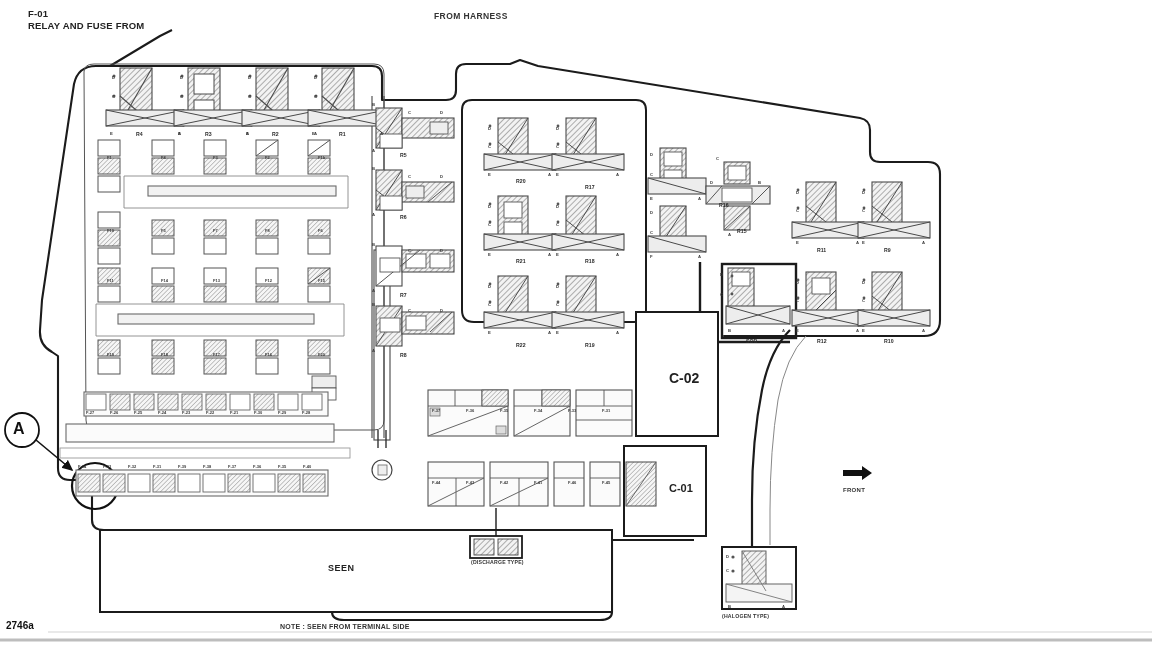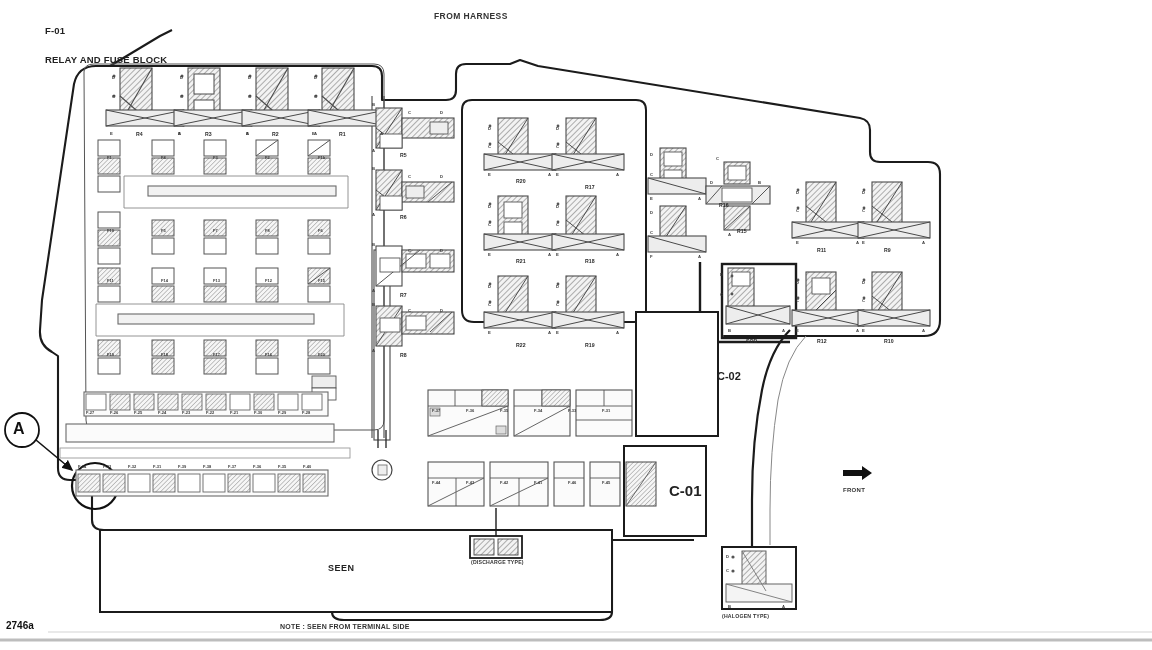--- a/index.html
+++ b/index.html
@@ -7,28 +7,28 @@
     width:1152px;height:650px;position:relative;overflow:hidden;
     font-family:"Liberation Sans","DejaVu Sans",sans-serif;
     color:#1a1a1a;
     -webkit-font-smoothing:none;
   }
   .canvas{position:absolute;inset:0;}
   svg.diagram{position:absolute;left:0;top:0;width:1152px;height:650px;}
 
   .txt{position:absolute;white-space:nowrap;line-height:1.25;}
   .title-blk{left:28px;top:8px;font-size:9.5px;font-weight:bold;letter-spacing:.2px;color:#222;}
-  .title-blk div{margin:17px;}
+  .title-blk div{margin:0;}
   .front-harness{left:434px;top:11px;font-size:8.5px;font-weight:bold;letter-spacing:.4px;color:#333;}
   .figno{left:6px;top:620px;font-size:10px;font-weight:bold;color:#111;}
   .note{left:280px;top:623px;font-size:7px;font-weight:bold;letter-spacing:.2px;color:#333;}
   .frontlab{left:843px;top:487px;font-size:6px;font-weight:bold;color:#333;letter-spacing:.3px;}
   .fbcm{left:328px;top:563px;font-size:9px;font-weight:bold;letter-spacing:.5px;color:#222;}
-  .c02lab{left:669px;top:370px;font-size:11px;font-weight:bold;color:#222;margin-left:48px;}
-  .c01lab{left:669px;top:482px;font-size:15px;font-weight:bold;color:#222;}
+  .c02lab{left:669px;top:370px;font-size:14px;font-weight:bold;color:#222;}
+  .c01lab{left:669px;top:482px;font-size:11px;font-weight:bold;color:#222;}
   .disch{left:471px;top:559px;font-size:5.2px;font-weight:bold;color:#333;letter-spacing:.2px;}
   .halog{left:722px;top:613px;font-size:5.2px;font-weight:bold;color:#333;letter-spacing:.2px;}
   .acallout{left:13px;top:419px;font-size:16px;font-weight:bold;color:#111;}
 
   .rlab{position:absolute;font-size:5.2px;font-weight:bold;color:#2a2a2a;white-space:nowrap;}
   .plab{position:absolute;font-size:4.2px;font-weight:bold;color:#3a3a3a;white-space:nowrap;}
   .flab{position:absolute;font-size:4px;font-weight:bold;color:#3a3a3a;white-space:nowrap;}
 </style>
 </head>
 <body>
@@ -444,21 +444,21 @@
       <line x1="626" y1="506" x2="656" y2="462" stroke="#666" stroke-width="1"></line>
     </g>
 
     <circle cx="382" cy="470" r="10" fill="#fff" stroke="#444" stroke-width="1.2"></circle>
     <rect x="378" y="465" width="9" height="10" fill="#eee" stroke="#666" stroke-width="0.8"></rect>
 
   </svg>
 
   <div class="txt title-blk">
     <div>F-01</div>
-    <div>RELAY AND FUSE BLOCK</div>
+    <div>RELAY AND FUSE FROM</div>
   </div>
 
   <div class="txt front-harness">FROM HARNESS</div>
   <div class="txt figno">2746a</div>
   <div class="txt note">NOTE : SEEN FROM TERMINAL SIDE</div>
   <div class="txt frontlab">FRONT</div>
   <div class="txt acallout">A</div>
 
   <div class="txt fbcm">SEEN</div>
   <div class="txt c02lab">C-02</div>

